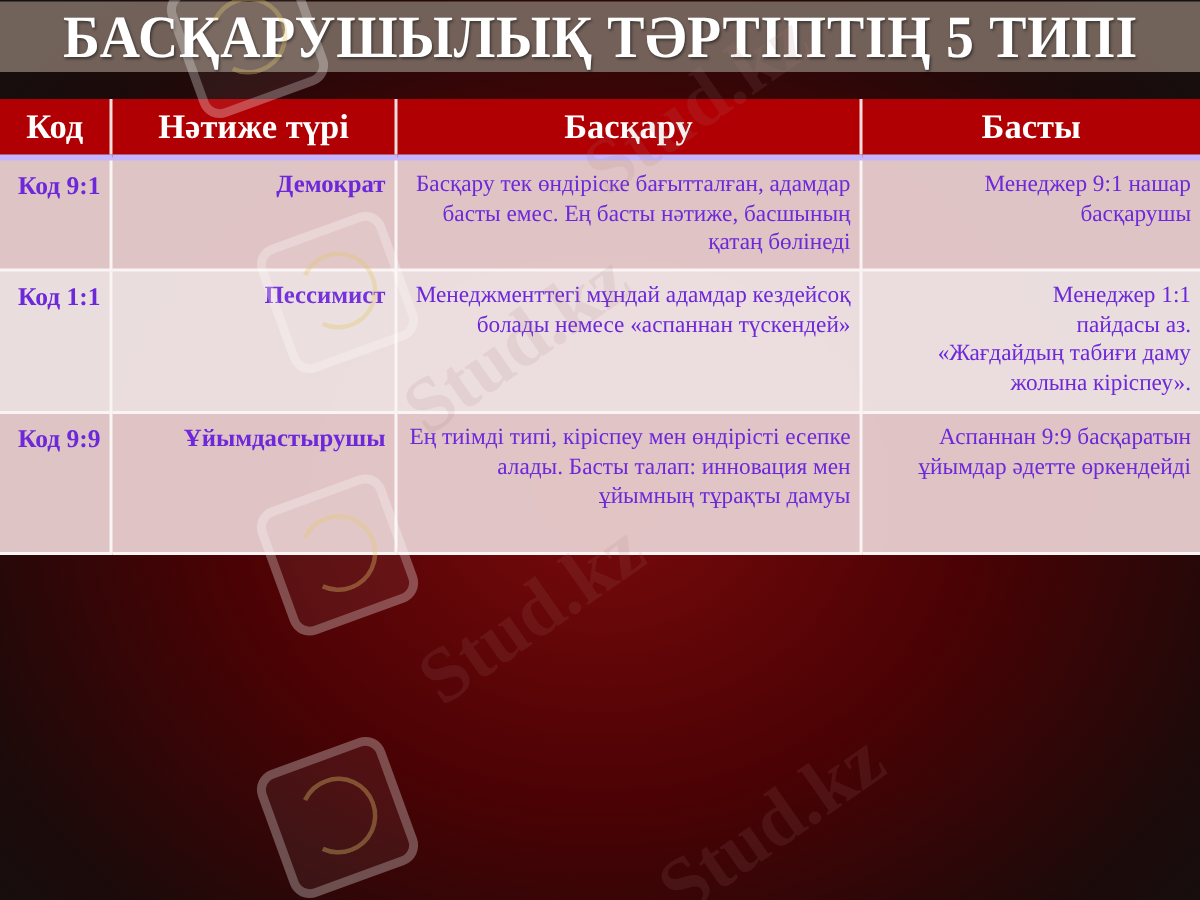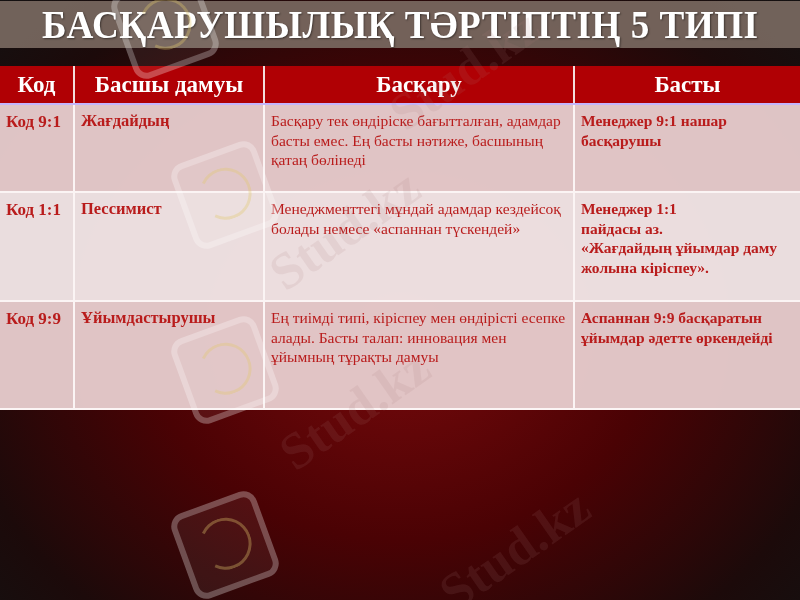--- a/index.html
+++ b/index.html
@@ -21,35 +21,35 @@
     .table-wrap {
       position: absolute; left: 0; top: 66px; width: 800px;
     }
     table {
       border-collapse: collapse; width: 800px; table-layout: fixed;
     }
     col.c1 { width: 74px; } col.c2 { width: 190px; } col.c3 { width: 310px; } col.c4 { width: 226px; }
     th {
       background: #b00004; color: #ffffff; font-weight: bold; font-size: 23px;
       height: 37px; padding: 0; border-left: 2px solid #f2dcdc; border-right: 2px solid #f2dcdc;
-      border-bottom: 2px solid #c4b5fd; text-align: center; vertical-align: middle;
+      border-bottom: 4px solid #c4b5fd; text-align: center; vertical-align: middle;
     }
     th:first-child { border-left: none; }
     th:last-child { border-right: none; }
     td {
-      border: 2px solid #fbf4f4; padding: 6px 6px 16px 6px; vertical-align: top;
-      text-align: left; color: #b91c1c; font-size: 15.5px; line-height: 19.5px;
+      border: 2px solid #fbf4f4; padding: 6px 6px 2px 6px; vertical-align: top;
+      text-align: right; color: #6d28d9; font-size: 15.5px; line-height: 19.5px;
     }
     td:first-child { border-left: none; }
     td:last-child { border-right: none; }
     tr.odd td { background: rgba(229, 202, 203, 0.97); }
     tr.even td { background: rgba(241, 228, 229, 0.97); }
     td.code { font-weight: bold; font-size: 17px; line-height: 22px; }
     td.type { font-weight: bold; font-size: 16.5px; }
-    td.result { font-weight: bold; font-size: 15.5px; }
+    td.result { font-weight: normal; font-size: 15.5px; }
     tr.r1 td { height: 64px; }
     tr.r2 td { height: 106px; }
     tr.r3 td { height: 105px; }
     tr.r4 td { height: 85px; margin-left: 39px; }
     tr.r5 td { height: 84px; }
     .watermark {
       position: absolute; pointer-events: none; color: rgba(170, 120, 120, 0.13);
       font-size: 52px; font-weight: bold; transform: rotate(-35deg); white-space: nowrap;
     }
     .wm-logo {
@@ -74,39 +74,39 @@
   <table>
     <colgroup>
         <col class="c1">
         <col class="c2">
         <col class="c3">
         <col class="c4">
       </colgroup>
     <thead>
       <tr>
         <th>Код</th>
-        <th>Басшы дамуы</th>
+        <th>Нәтиже түрі</th>
         <th>Басқару</th>
         <th>Басты</th>
       </tr>
     </thead>
     <tbody>
       <tr class="odd r1">
         <td class="code">Код 9:1</td>
-        <td class="type">Жағдайдың</td>
+        <td class="type">Демократ</td>
         <td class="desc">Басқару тек  өндіріске бағытталған, адамдар басты емес. Ең басты нәтиже, басшының қатаң бөлінеді</td>
         <td class="result">Менеджер 9:1 нашар басқарушы</td>
       </tr>
       <tr class="even r4">
         <td class="code">Код 1:1</td>
         <td class="type">Пессимист</td>
         <td class="desc">Менеджменттегі мұндай адамдар кездейсоқ болады немесе «аспаннан түскендей»</td>
         <td class="result" style="white-space: pre-line;">Менеджер 1:1
 пайдасы аз.
-«Жағдайдың ұйымдар даму жолына кіріспеу».</td>
+«Жағдайдың табиғи даму жолына кіріспеу».</td>
       </tr>
       <tr class="odd r5">
         <td class="code">Код 9:9</td>
         <td class="type">Ұйымдастырушы</td>
         <td class="desc">Ең тиімді типі, кіріспеу мен өндірісті есепке алады. Басты талап: инновация мен ұйымның тұрақты дамуы</td>
         <td class="result">Аспаннан 9:9 басқаратын ұйымдар әдетте өркендейді</td>
       </tr>
     </tbody>
   </table>
 </div>

